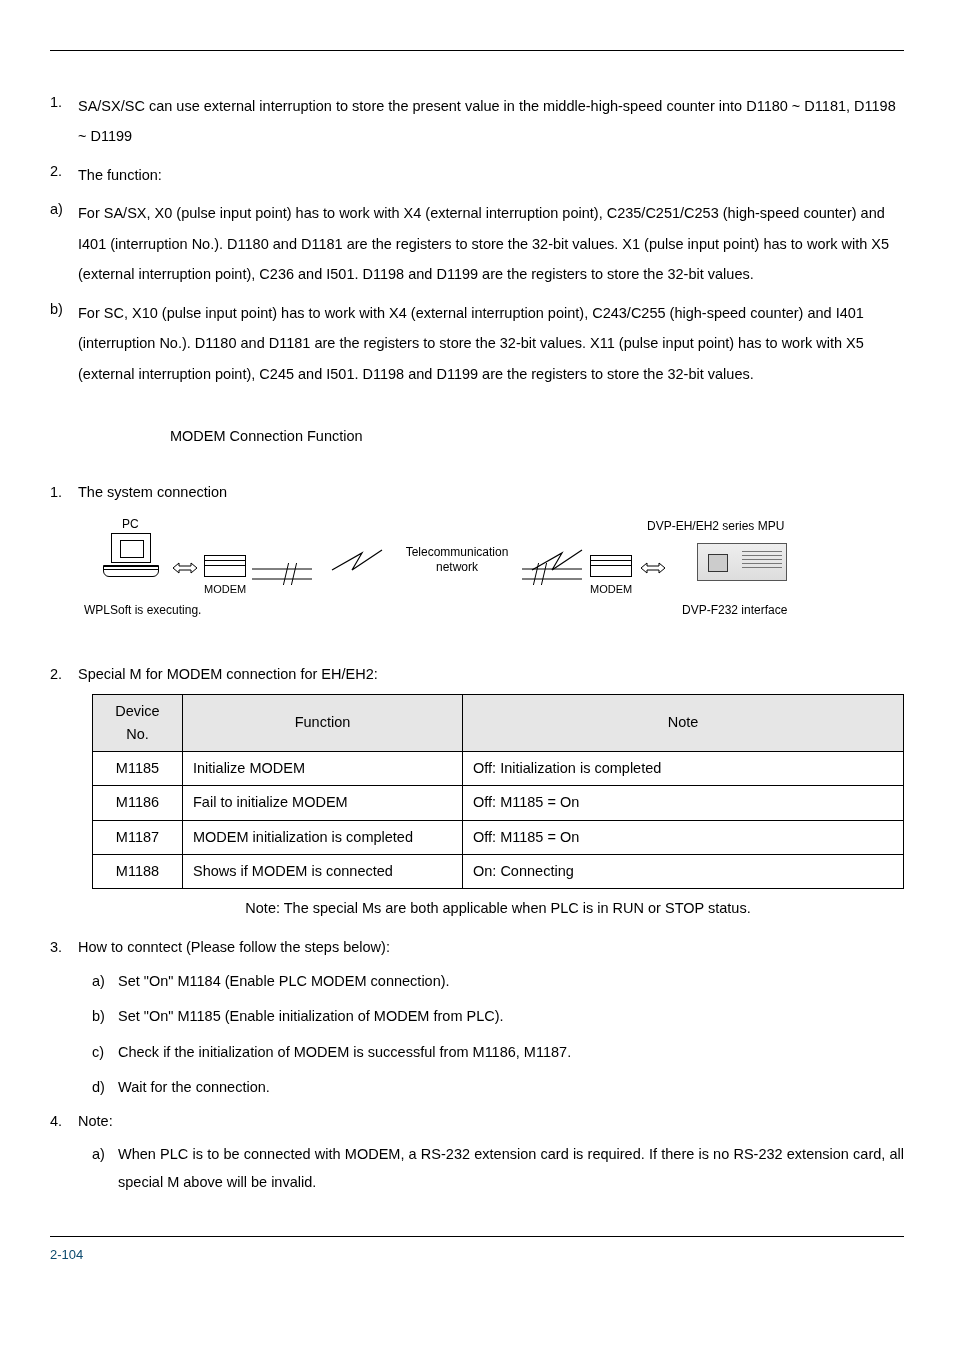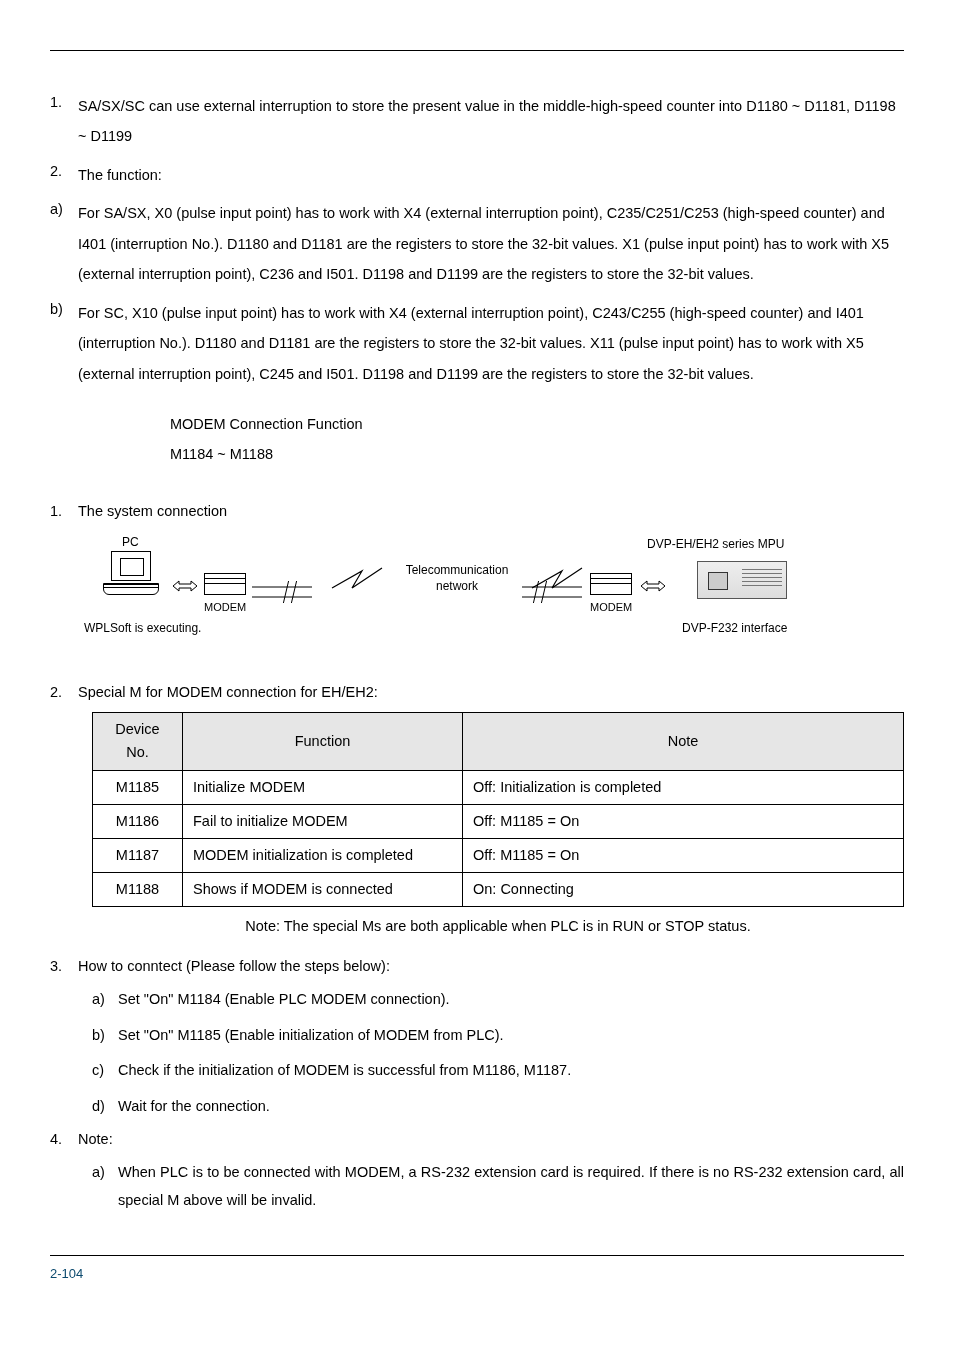--- a/index.html
+++ b/index.html
@@ -14,21 +14,21 @@
   }
   .hr-top { border: none; border-top: 1.5px solid #000; margin-bottom: 40px; }
   .hr-bot { border: none; border-top: 1.5px solid #000; margin-top: 40px; margin-bottom: 8px; }
   .page-num { font-size: 13px; color: #0c4a6e; }
 
   .ol-item { display: flex; margin-bottom: 8px; }
   .ol-num { width: 28px; flex: none; }
   .ol-body { flex: 1; line-height: 2.1; }
   .ol-body-tight { line-height: 1.6; }
 
-  .indent-block { margin-left: 120px; margin-top: 20px; margin-bottom: 30px; line-height: 2.1; }
+  .indent-block { margin-left: 120px; margin-top: 32px; margin-bottom: 30px; line-height: 2.1; }
 
   .sub-list { margin-left: 42px; }
   .sub-item { display: flex; margin-bottom: 8px; line-height: 1.9; }
   .sub-num { width: 26px; flex: none; }
   .sub-body { flex: 1; }
 
   
   .diagram { margin: 10px 0 18px 42px; position: relative; height: 130px; font-size: 12px; }
   .pc-label { position: absolute; left: 30px; top: 0; }
   .pc-box { position: absolute; left: 10px; top: 18px; width: 58px; }
@@ -84,21 +84,20 @@
     <div class="ol-body">For SA/SX, X0 (pulse input point) has to work with X4 (external interruption point), C235/C251/C253 (high-speed counter) and I401 (interruption No.). D1180 and D1181 are the registers to store the 32-bit values. X1 (pulse input point) has to work with X5 (external interruption point), C236 and I501. D1198 and D1199 are the registers to store the 32-bit values.</div>
   </div>
   <div class="ol-item">
     <div class="ol-num">b)</div>
     <div class="ol-body">For SC, X10 (pulse input point) has to work with X4 (external interruption point), C243/C255 (high-speed counter) and I401 (interruption No.). D1180 and D1181 are the registers to store the 32-bit values. X11 (pulse input point) has to work with X5 (external interruption point), C245 and I501. D1198 and D1199 are the registers to store the 32-bit values.</div>
   </div>
 </div>
 
 <div class="indent-block">
   <div>MODEM Connection Function</div>
-  <div>M1184 ~ M1188</div>
 </div>
 
 <div class="ol-item">
   <div class="ol-num">1.</div>
   <div class="ol-body ol-body-tight">The system connection</div>
 </div>
 
 <div class="diagram">
   <div class="pc-label">PC</div>
   <div class="pc-box">

